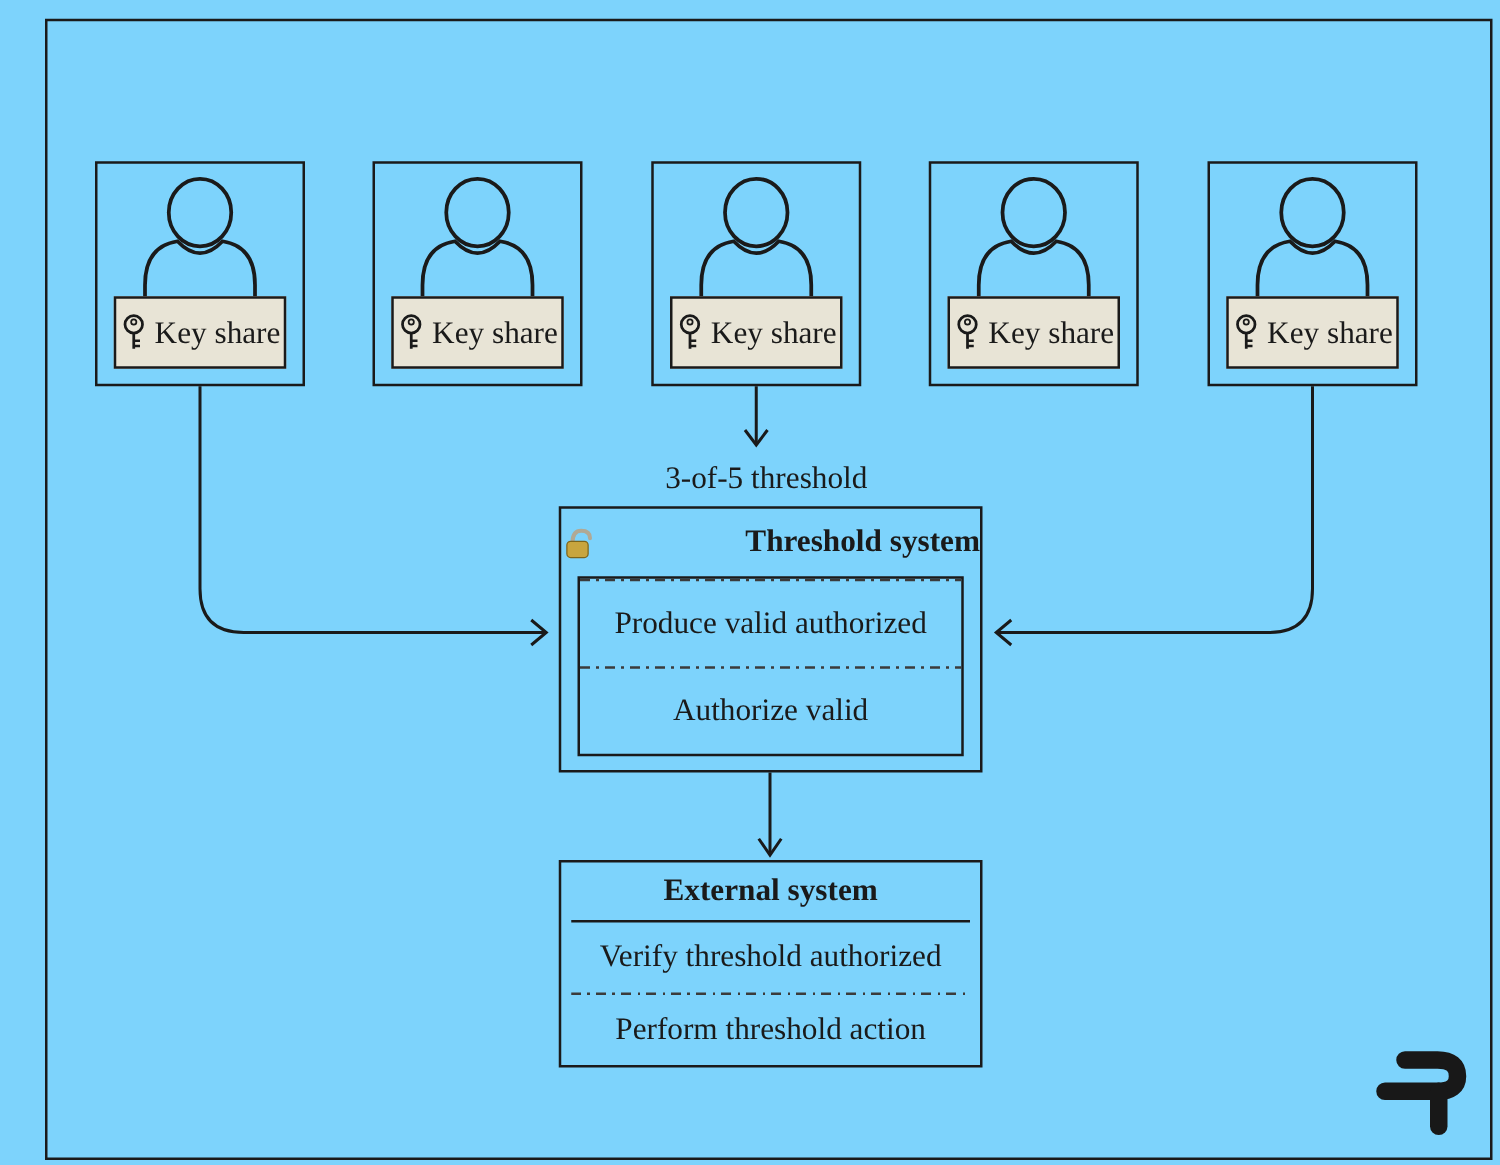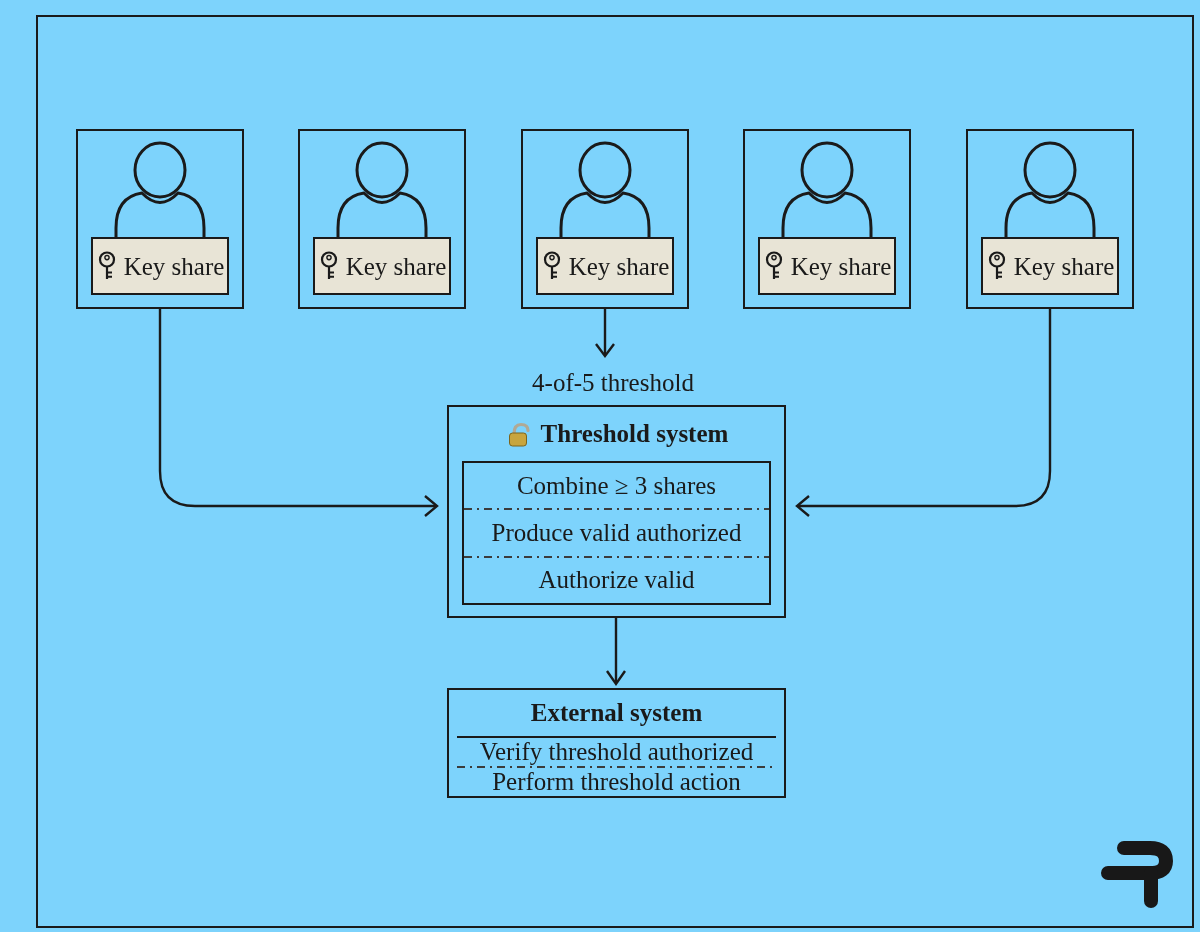--- a/index.html
+++ b/index.html
@@ -32,38 +32,38 @@
     position:absolute; left:613px; top:383px; transform:translate(-50%,-50%);
     font-size:25px; white-space:nowrap;
   }
 
   
   .tbox {
     position:absolute; left:447px; top:405px; width:339px; height:213px;
     border:2px solid #1a1a1a; box-sizing:border-box;
   }
   .tbox .title {
-    height:54px; display:flex; align-items:center; justify-content:center;
+    height:54px; display:flex; align-items:center; justify-content:space-between;
     gap:9px; font-weight:bold; font-size:25px;
   }
   .tbox .steps {
     position:absolute; left:13px; right:13px; top:54px; height:144px;
     border:2px solid #1a1a1a; box-sizing:border-box;
     display:flex; flex-direction:column;
   }
   .row { flex:1; display:flex; align-items:center; justify-content:center;
          font-size:25px; white-space:nowrap; }
   .dashsep {
     height:2px; flex:0 0 2px;
     background:repeating-linear-gradient(90deg,#3b3b3b 0 8px,transparent 8px 13px,#3b3b3b 13px 15px,transparent 15px 20px);
   }
 
   
   .ebox {
-    position:absolute; left:447px; top:688px; width:339px; height:110px;
+    position:absolute; left:447px; top:688px; width:339px; height:166px;
     border:2px solid #1a1a1a; box-sizing:border-box;
     display:flex; flex-direction:column;
   }
   .ebox .title {
     flex:0 0 46px; display:flex; align-items:center; justify-content:center;
     font-weight:bold; font-size:25px;
   }
   .solidsep { height:2px; flex:0 0 2px; background:#1a1a1a; margin:0 8px; }
   .ebox .dashsep { margin:0 8px; }
 
@@ -185,32 +185,31 @@
           <circle cx="11" cy="8.5" r="7" stroke-width="2.2"></circle>
           <circle cx="11" cy="6.6" r="2.1" stroke-width="1.4"></circle>
           <path d="M11 15.5 V28" stroke-width="2.2"></path>
           <path d="M11 21.5 h5 M11 25.8 h5" stroke-width="2"></path>
         </g>
       </svg>
       <span class="txt">Key share</span>
     </div>
   </div>
 
-  <div class="caption">4-of-5 threshold</div>
+  <div class="caption">3-of-5 threshold</div>
 
   <div class="tbox">
     <div class="title">
       <svg width="27" height="27" viewBox="0 0 27 27">
         <path d="M9 13 Q9 3.5 16 3.5 Q23 3.5 23 9.5" stroke="#b0a995" stroke-width="3.2" fill="none" stroke-linecap="round"></path>
         <rect x="4.5" y="12" width="17" height="13" rx="3" fill="#c8a53e" stroke="#7c651c" stroke-width="1"></rect>
       </svg>
       <span>Threshold system</span>
     </div>
     <div class="steps">
-      <div class="row">Combine ≥ 3 shares</div>
       <div class="dashsep"></div>
       <div class="row">Produce valid authorized</div>
       <div class="dashsep"></div>
       <div class="row">Authorize valid</div>
     </div>
   </div>
 
   <div class="ebox">
     <div class="title">External system</div>
     <div class="solidsep"></div>

